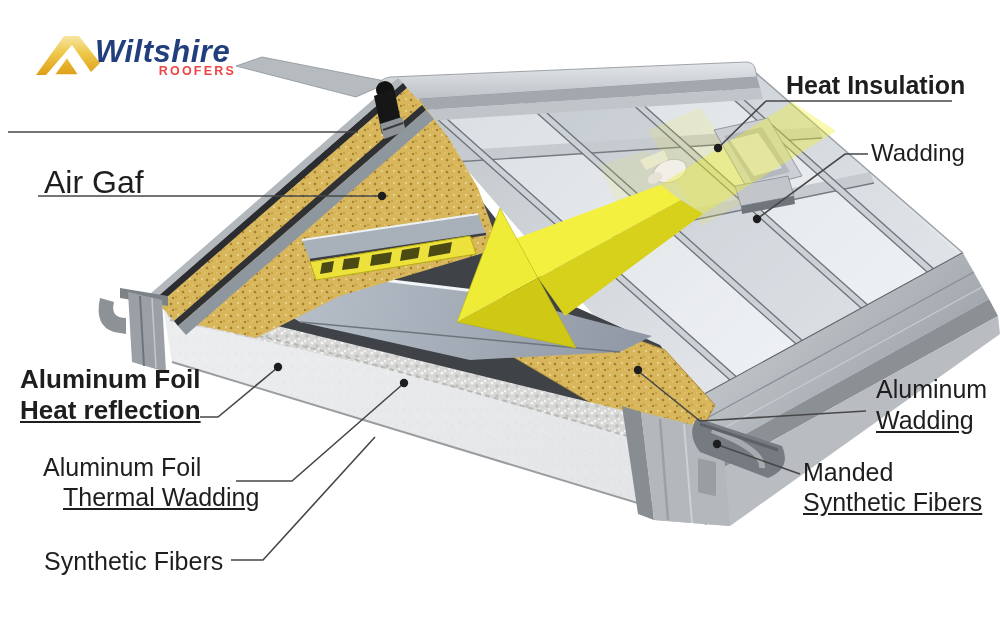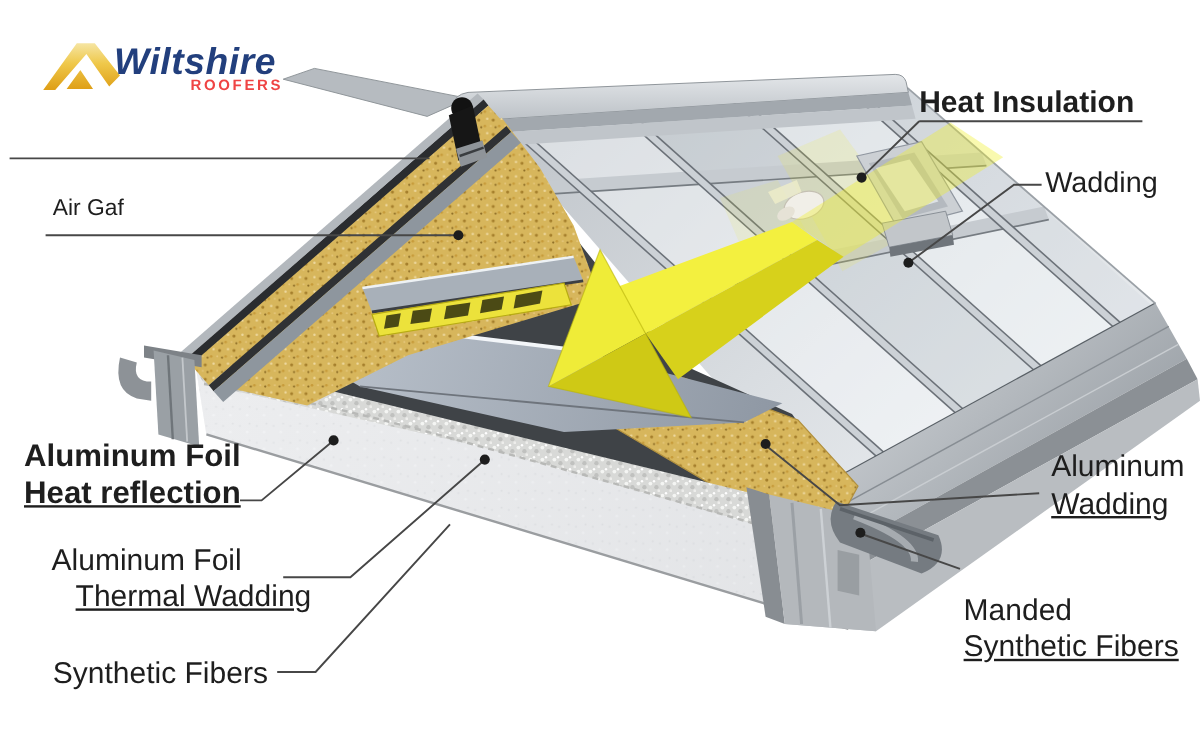--- a/index.html
+++ b/index.html
@@ -2,29 +2,29 @@
 <html><head>
 <meta charset="utf-8">
 <style>
   html,body{margin:0;padding:0;background:#ffffff;}
   body{width:1000px;height:628px;font-family:"Liberation Sans", sans-serif;}
   .stage{position:relative;width:1000px;height:628px;background:#ffffff;overflow:hidden;}
   .stage svg.art{position:absolute;left:0;top:0;}
   .lbl{position:absolute;color:#1e1e1e;white-space:nowrap;line-height:1.2;}
   .lbl .l2{display:block;text-decoration:underline;}
   #lbl-reflective{left:8px;top:95px;font-size:24px;}
-  #lbl-airgaf{left:44px;top:163px;font-size:19px;}
-  #lbl-heatins{left:766px;top:70px;font-size:25px;font-weight:700;}
+  #lbl-airgaf{left:44px;top:163px;font-size:32px;}
+  #lbl-heatins{left:786px;top:70px;font-size:25px;font-weight:700;}
   #lbl-wadding{left:871px;top:139px;font-size:24px;}
   #lbl-aluheat{left:20px;top:364px;font-size:26px;font-weight:700;line-height:31px;}
   #lbl-aluthermal{left:43px;top:452px;font-size:25px;line-height:30px;}
   #lbl-aluthermal .l2{margin-left:20px;}
   #lbl-synthetic{left:44px;top:546px;font-size:25px;}
   #lbl-thermalwad{left:876px;top:374px;font-size:25px;line-height:31px;}
-  #lbl-manded{left:803px;top:457px;font-size:25px;line-height:30px;margin-top:37px;}
+  #lbl-manded{left:803px;top:457px;font-size:25px;line-height:30px;}
   .logo{position:absolute;left:0;top:0;width:260px;height:90px;}
   .logo .brand{position:absolute;left:95px;top:34px;font-size:31px;font-style:italic;font-weight:700;letter-spacing:.5px;color:#223f7d;}
   .logo .tagline{position:absolute;left:150px;top:64px;width:86px;text-align:right;font-size:12.5px;font-weight:700;letter-spacing:2.2px;color:#ef4444;}
   .logo svg{position:absolute;left:34px;top:32px;}
 </style>
 </head>
 <body>
 
 <div class="stage">
 

